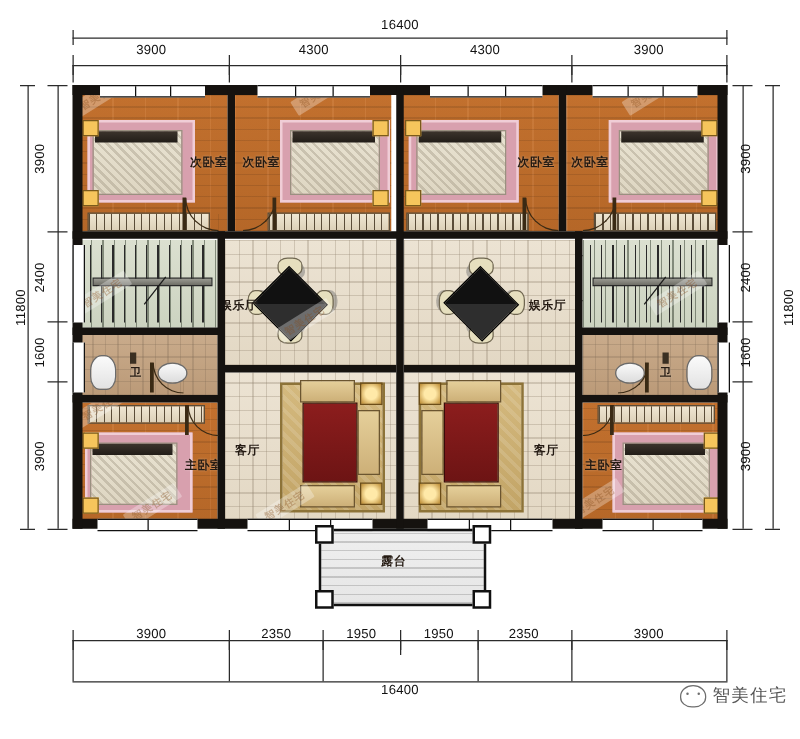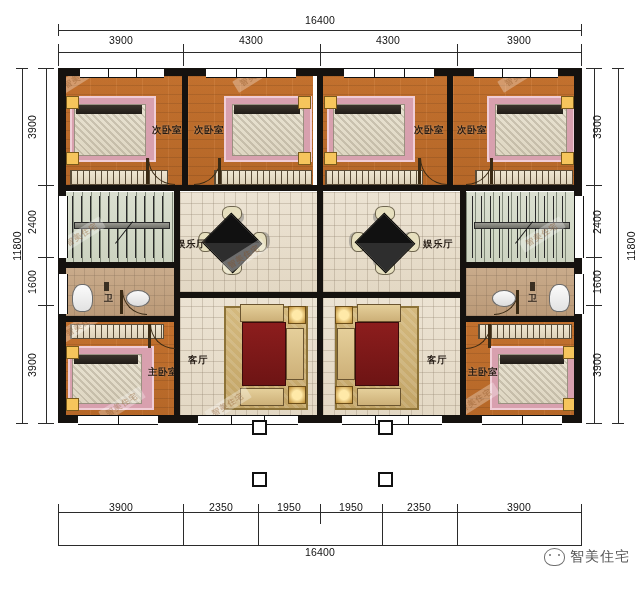--- a/index.html
+++ b/index.html
@@ -418,20 +418,24 @@
     <div class="doorswing" style="left:436px;top:222px;width:24px;height:24px;transform:scaleX(-1);"></div>
     <div class="doorleaf" style="left:458px;top:222px;width:3px;height:24px;"></div>
 
     <div class="doorswing" style="left:92px;top:256px;width:24px;height:24px;"></div>
     <div class="doorleaf" style="left:90px;top:256px;width:3px;height:24px;"></div>
 
     <div class="doorswing" style="left:408px;top:256px;width:24px;height:24px;transform:scaleX(-1);"></div>
     <div class="doorleaf" style="left:430px;top:256px;width:3px;height:24px;"></div>
   </div>
 
+  <div class="terracetile" style="position:absolute;left:255px;top:423px;width:130px;height:58px;
+       border:2px solid #111;">
+    <div class="rlabel" style="left:48px;top:18px;">露台</div>
+  </div>
   <div class="colsq" style="left:252px;top:420px;width:11px;height:11px;"></div>
   <div class="colsq" style="left:378px;top:420px;width:11px;height:11px;"></div>
   <div class="colsq" style="left:252px;top:472px;width:11px;height:11px;"></div>
   <div class="colsq" style="left:378px;top:472px;width:11px;height:11px;"></div>
 
   <div>
     <div class="dimline dh" style="left:58px;top:512px;width:524px;"></div>
     <div class="tick" style="left:58px;top:504px;height:16px;"></div>
     <div class="tick" style="left:183px;top:504px;height:16px;"></div>
     <div class="tick" style="left:258px;top:504px;height:16px;"></div>

